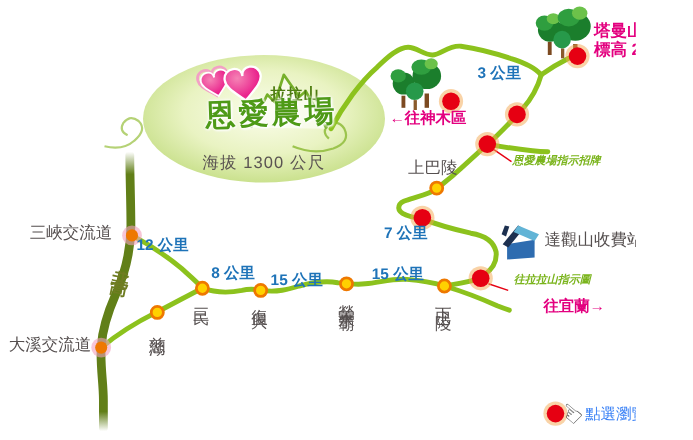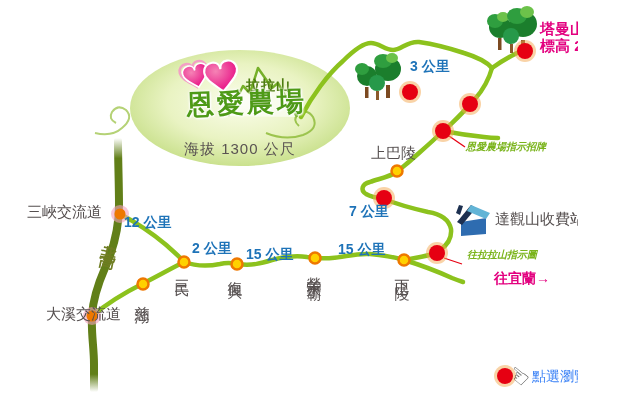--- a/index.html
+++ b/index.html
@@ -156,42 +156,43 @@
       <circle cx="505" cy="376" r="11" fill="#f3a84f" opacity="0.5"></circle>
       <circle cx="505" cy="376" r="8" fill="#e60012"></circle>
     </g>
   </svg>
 
   <div class="lbl magenta" style="left:540px;top:20px;font-size:15px;">
     <div>塔曼山</div>
     <div>標高 2130 公尺</div>
   </div>
 
-  <div class="lbl blue" style="left:410px;top:58px;">3 公里</div>
+  <div class="lbl blue" style="left:434px;top:58px;">3 公里</div>
+  <div class="lbl magenta" style="left:354px;top:99px;">←往神木區</div>
   <div class="lbl gray" style="left:371px;top:144px;">上巴陵</div>
   <div class="lbl green" style="left:466px;top:141px;">恩愛農場指示招牌</div>
   <div class="lbl blue" style="left:349px;top:203px;">7 公里</div>
   <div class="lbl gray" style="left:495px;top:210px;">達觀山收費站</div>
   <div class="lbl green" style="left:467px;top:249px;">往拉拉山指示圖</div>
   <div class="lbl magenta" style="left:467px;top:270px;margin-left:27px;">往宜蘭→</div>
 
   <div class="lbl gray vert" style="left:394px;top:268px;">下巴陵</div>
   <div class="lbl gray vert" style="left:306px;top:265px;">榮華水霸</div>
   <div class="lbl gray vert" style="left:227px;top:269px;">復興</div>
   <div class="lbl gray vert" style="left:174px;top:268px;">三民</div>
   <div class="lbl gray vert" style="left:134px;top:294px;">慈湖</div>
   <div class="lbl olive vert" style="left:105px;top:233px;transform:rotate(12deg);transform-origin:top center;">北二高</div>
 
   <div class="lbl blue" style="left:338px;top:241px;">15 公里</div>
   <div class="lbl blue" style="left:246px;top:246px;">15 公里</div>
-  <div class="lbl blue" style="left:192px;top:240px;">2 公里</div>
+  <div class="lbl blue" style="left:192px;top:240px;">8 公里</div>
   <div class="lbl blue" style="left:124px;top:214px;">12 公里</div>
 
   <div class="lbl gray" style="left:27px;top:203px;">三峽交流道</div>
-  <div class="lbl gray" style="left:8px;top:305px;margin-left:38px;">大溪交流道</div>
+  <div class="lbl gray" style="left:8px;top:305px;">大溪交流道</div>
 
   <div class="lbl logo-mtn" style="left:246px;top:77px;">拉拉山</div>
   <div class="lbl logo-name" style="left:187px;top:88px;">恩愛農場</div>
   <div class="lbl sea" style="left:184px;top:140px;">海拔 1300 公尺</div>
 
   <span class="hand" style="left:508px;top:362px;">☜</span>
   <div class="lbl legend-txt" style="left:532px;top:368px;">點選瀏覽圖片</div>
 
 </div>
 

